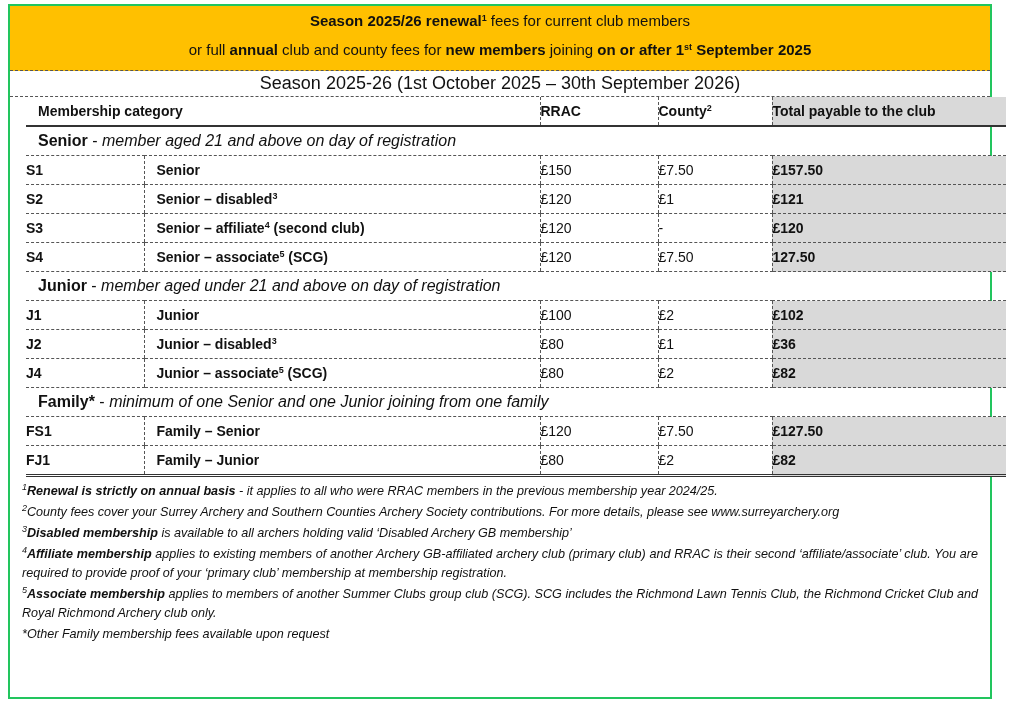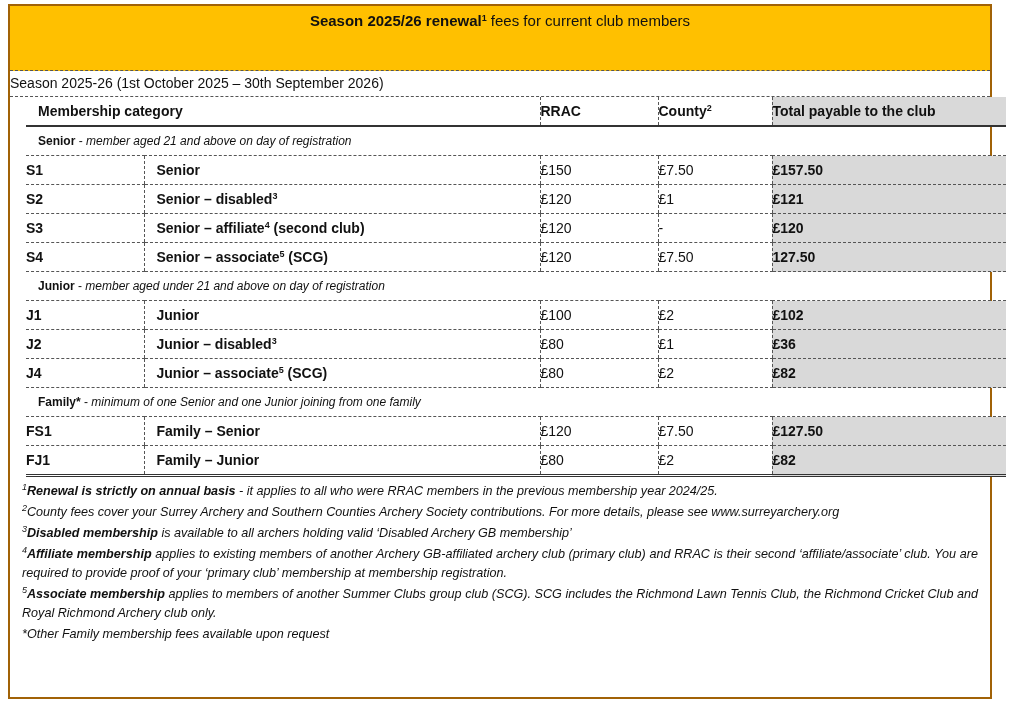--- a/index.html
+++ b/index.html
@@ -1,47 +1,50 @@
 <!DOCTYPE html>
 <html><head>
 <meta charset="utf-8">
 <style>
   html, body { margin: 0; padding: 0; background: #ffffff; }
   body { width: 1024px; height: 704px; position: relative; overflow: hidden;
          font-family: "Liberation Sans", "DejaVu Sans", sans-serif; color: #111; }
   .frame { position: absolute; left: 8px; top: 4px; width: 984px; height: 695px;
-           border: 2px solid #a16207; box-sizing: border-box; background: #fff; }
+           border: 2px solid #22c55e; box-sizing: border-box; background: #fff; }
   .banner { background: #ffc000; height: 64px; border-bottom: 1px dashed #555; text-align: center; }
   .banner .l1 { font-size: 15px; padding-top: 6px; height: 24px; }
   .banner .l2 { font-size: 15px; padding-top: 5px; }
-  .season { height: 25px; line-height: 25px; text-align: left; font-size: 14px; border-bottom: 1px dashed #555; }
+  .season { height: 25px; line-height: 25px; text-align: center; font-size: 18px; border-bottom: 1px dashed #555; }
   table { border-collapse: collapse; width: 100%; table-layout: fixed; font-size: 14px; margin-left: 16px; }
   td, th { padding: 0; height: 28px; text-align: left; border-bottom: 1px dashed #555; }
   th { font-weight: bold; height: 28px; border-bottom: 2px solid #333; }
   .dl { border-left: 1px dashed #555; }
   .tot { background: #d9d9d9; font-weight: bold; }
   .left { text-align: left; padding-left: 12px; }
   .code { font-weight: bold; }
   .desc { font-weight: bold; text-align: left; padding-left: 12px; }
-  .section td { text-align: left; padding-left: 12px; font-size: 12px; }
+  .section td { text-align: left; padding-left: 12px; font-size: 16px; }
   .section em { font-style: italic; }
   sup { font-size: 9px; vertical-align: 5px; line-height: 0; }
   .lastrow td { border-bottom: 3px double #333; }
   .notes { padding: 5px 12px 0 12px; font-size: 12.6px; font-style: italic; line-height: 19px; }
   .notes p { margin: 0 0 2px 0; }
   .notes .just { text-align: justify; }
   .notes b { font-weight: bold; }
 </style>
 </head>
 <body>
 
 <div class="frame">
   <div class="banner">
     <div class="l1">
       <b>Season 2025/26 renewal</b><sup><b>1</b></sup><span> fees for current club members</span>
+    </div>
+    <div class="l2">
+      <span>or full </span><b>annual</b><span> club and county fees for </span><b>new members</b><span> joining </span><b>on or after 1</b><sup><b>st</b></sup><b> September 2025</b>
     </div>
   </div>
   <div class="season">Season 2025-26 (1st October 2025 – 30th September 2026)</div>
 
   <table>
     <colgroup>
       <col style="width:118px">
         <col style="width:396px">
         <col style="width:118px">
         <col style="width:114px">

